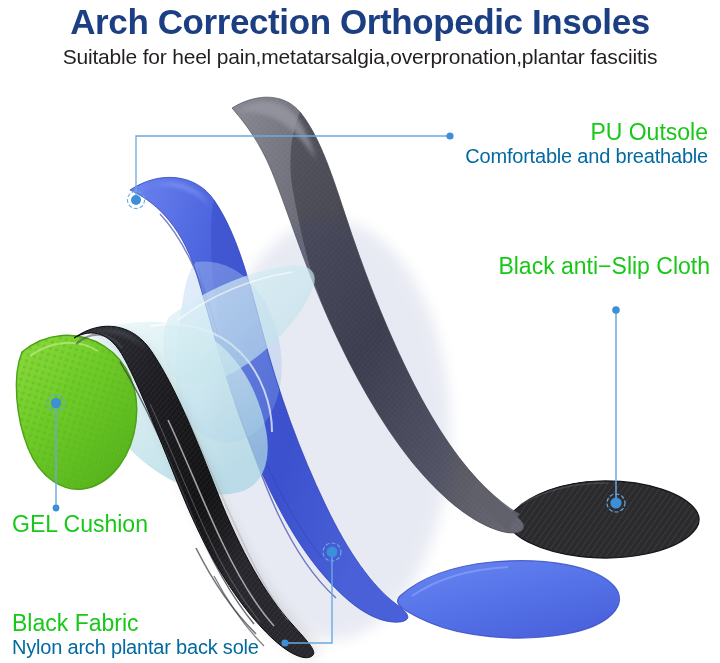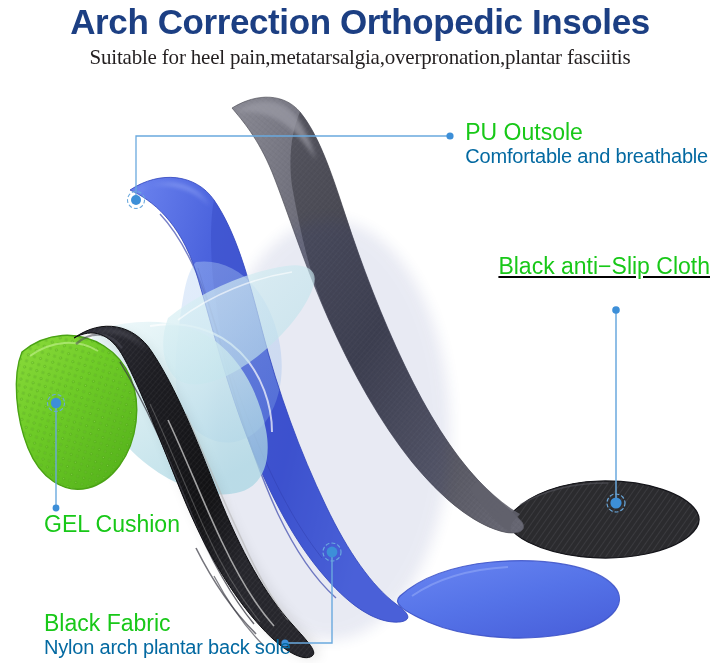--- a/index.html
+++ b/index.html
@@ -42,21 +42,21 @@
   .subtitle {
     position: absolute;
     left: 0;
     top: 45px;
     width: 720px;
     text-align: center;
     font-size: 21px;
     color: #231f20;
     letter-spacing: -0.2px;
     white-space: nowrap;
-    font-family: Liberation Serif, serif;
+    font-family: Liberation Sans, sans-serif;
   }
 
   
   .stage {
     position: absolute;
     left: 0;
     top: 0;
     width: 720px;
     height: 663px;
   }
@@ -74,25 +74,25 @@
     line-height: 25px;
     font-family: "Liberation Sans", sans-serif;
   }
   .callout .cl-sub {
     font-size: 20px;
     color: #0369a1;
     line-height: 23px;
     letter-spacing: -0.2px;
     font-family: "Liberation Sans", sans-serif;
   }
-  .callout.right { }
-  .callout.left  { text-align: left; margin-left: 32px; }
+  .callout.right { text-align: right; }
+  .callout.left  { text-align: left; }
 
   #callout-pu      { right: 12px;  top: 120px; }
-  #callout-cloth   { right: 10px;  top: 254px; text-decoration: underline; }
+  #callout-cloth   { right: 10px;  top: 254px; }
   #callout-gel     { left: 12px;   top: 512px; }
   #callout-nylon   { left: 12px;   top: 611px; }
 </style>
 </head>
 <body>
 
 <div id="page">
 
   <div class="header">
     <div class="title">Arch Correction Orthopedic Insoles</div>

